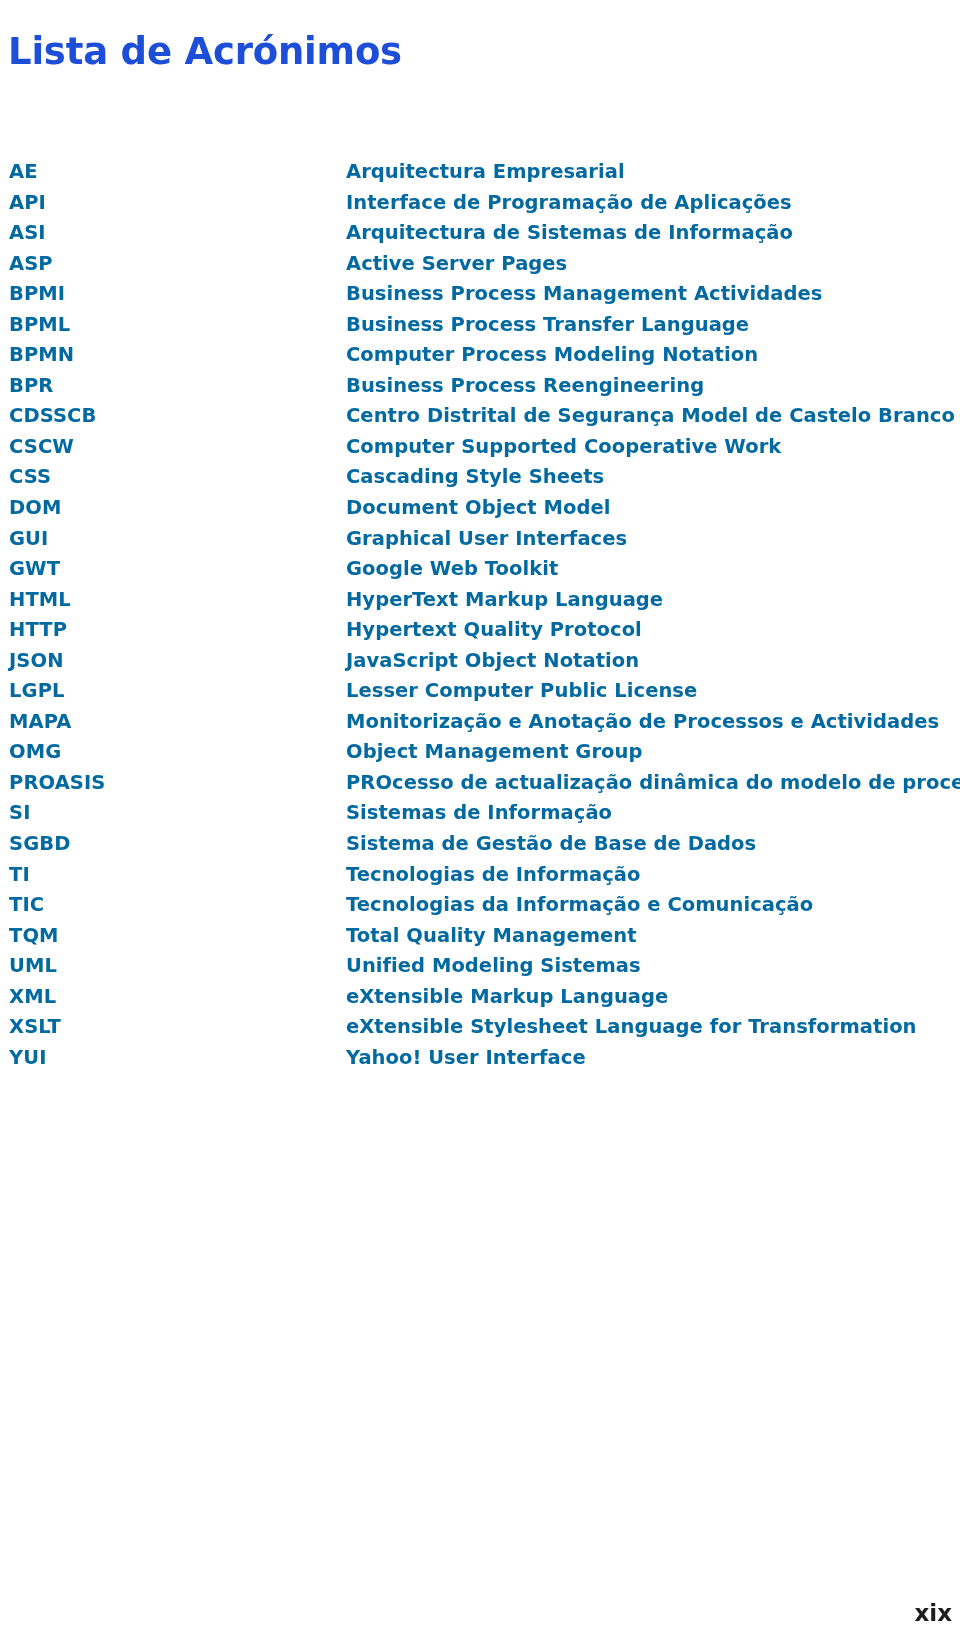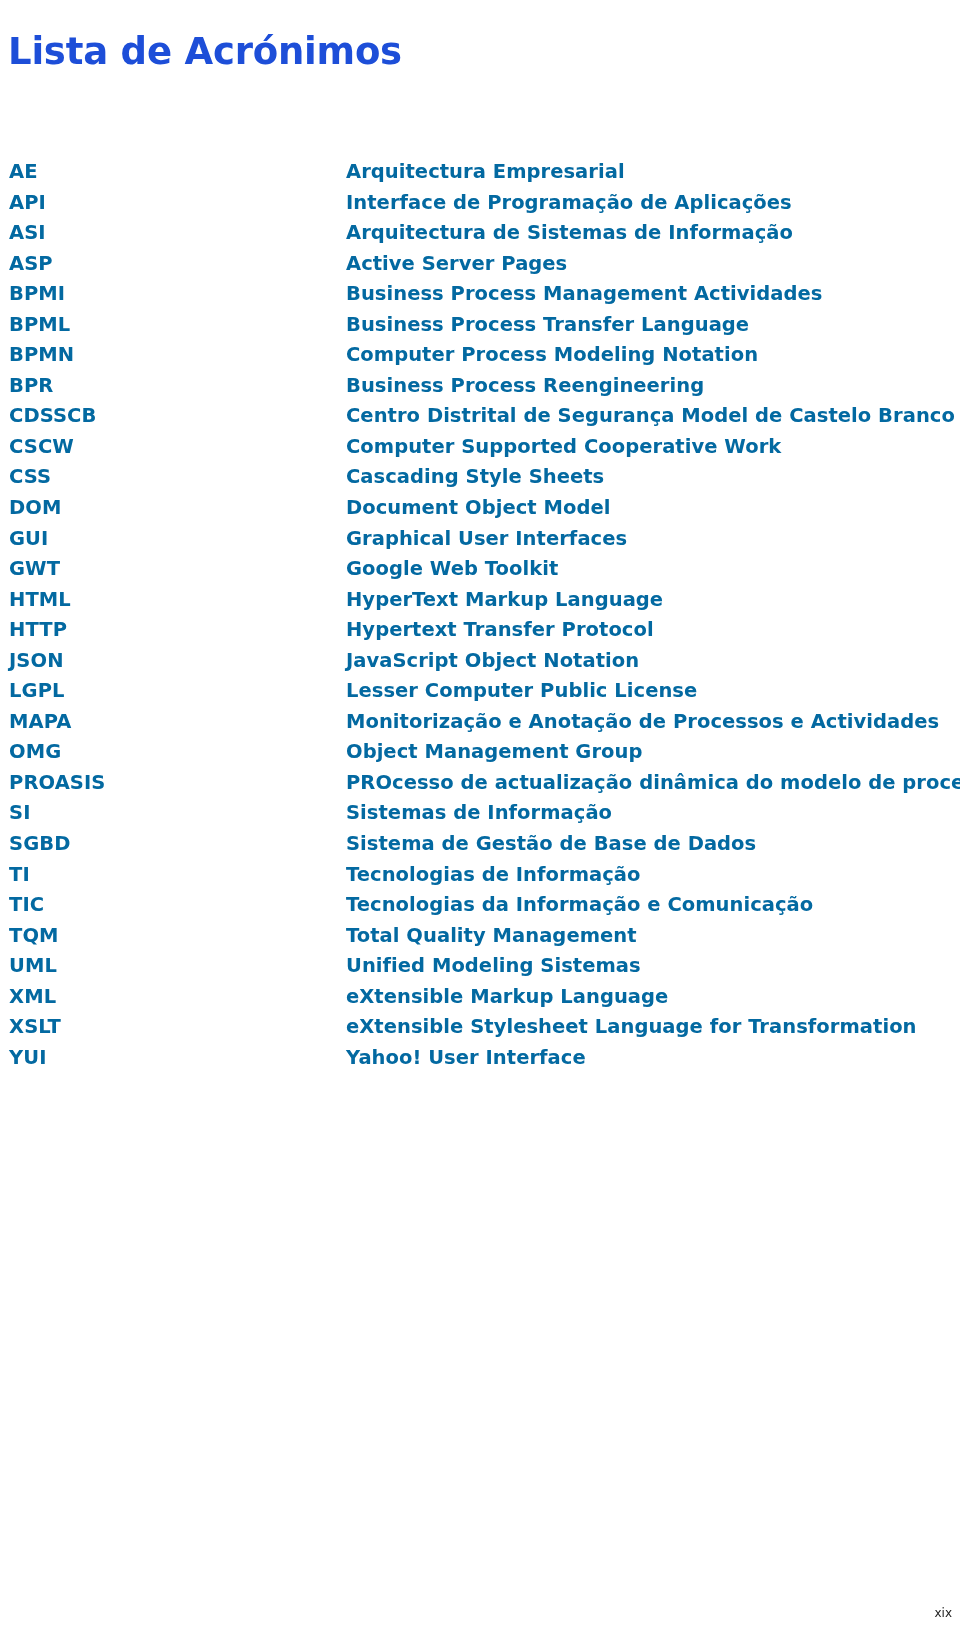--- a/index.html
+++ b/index.html
@@ -70,25 +70,26 @@
   }
   td.col-definition .def-text {
     display: inline;
   }
 
   
   .page-number {
     position: absolute;
     right: 8px;
     bottom: 8px;
-    font-size: 12px;
+    font-size: 23px;
     line-height: 22px;
     color: #1d1d1d;
     text-align: left;
     white-space: nowrap;
+    font-weight: bold;
   }
 </style>
 </head>
 <body>
 
 <div class="page">
 
   <h1 class="page-title">Lista de Acrónimos</h1>
 
   <table class="acronym-table">
@@ -148,21 +149,21 @@
         <tr>
           <td class="col-acronym">GWT</td>
           <td class="col-definition"><span class="def-text">Google Web Toolkit</span></td>
         </tr>
         <tr>
           <td class="col-acronym">HTML</td>
           <td class="col-definition"><span class="def-text">HyperText Markup Language</span></td>
         </tr>
         <tr>
           <td class="col-acronym">HTTP</td>
-          <td class="col-definition"><span class="def-text">Hypertext Transfer Protocol</span></td>
+          <td class="col-definition"><span class="def-text">Hypertext Quality Protocol</span></td>
         </tr>
         <tr>
           <td class="col-acronym">JSON</td>
           <td class="col-definition"><span class="def-text">JavaScript Object Notation</span></td>
         </tr>
         <tr>
           <td class="col-acronym">LGPL</td>
           <td class="col-definition"><span class="def-text">Lesser Computer Public License</span></td>
         </tr>
         <tr>

